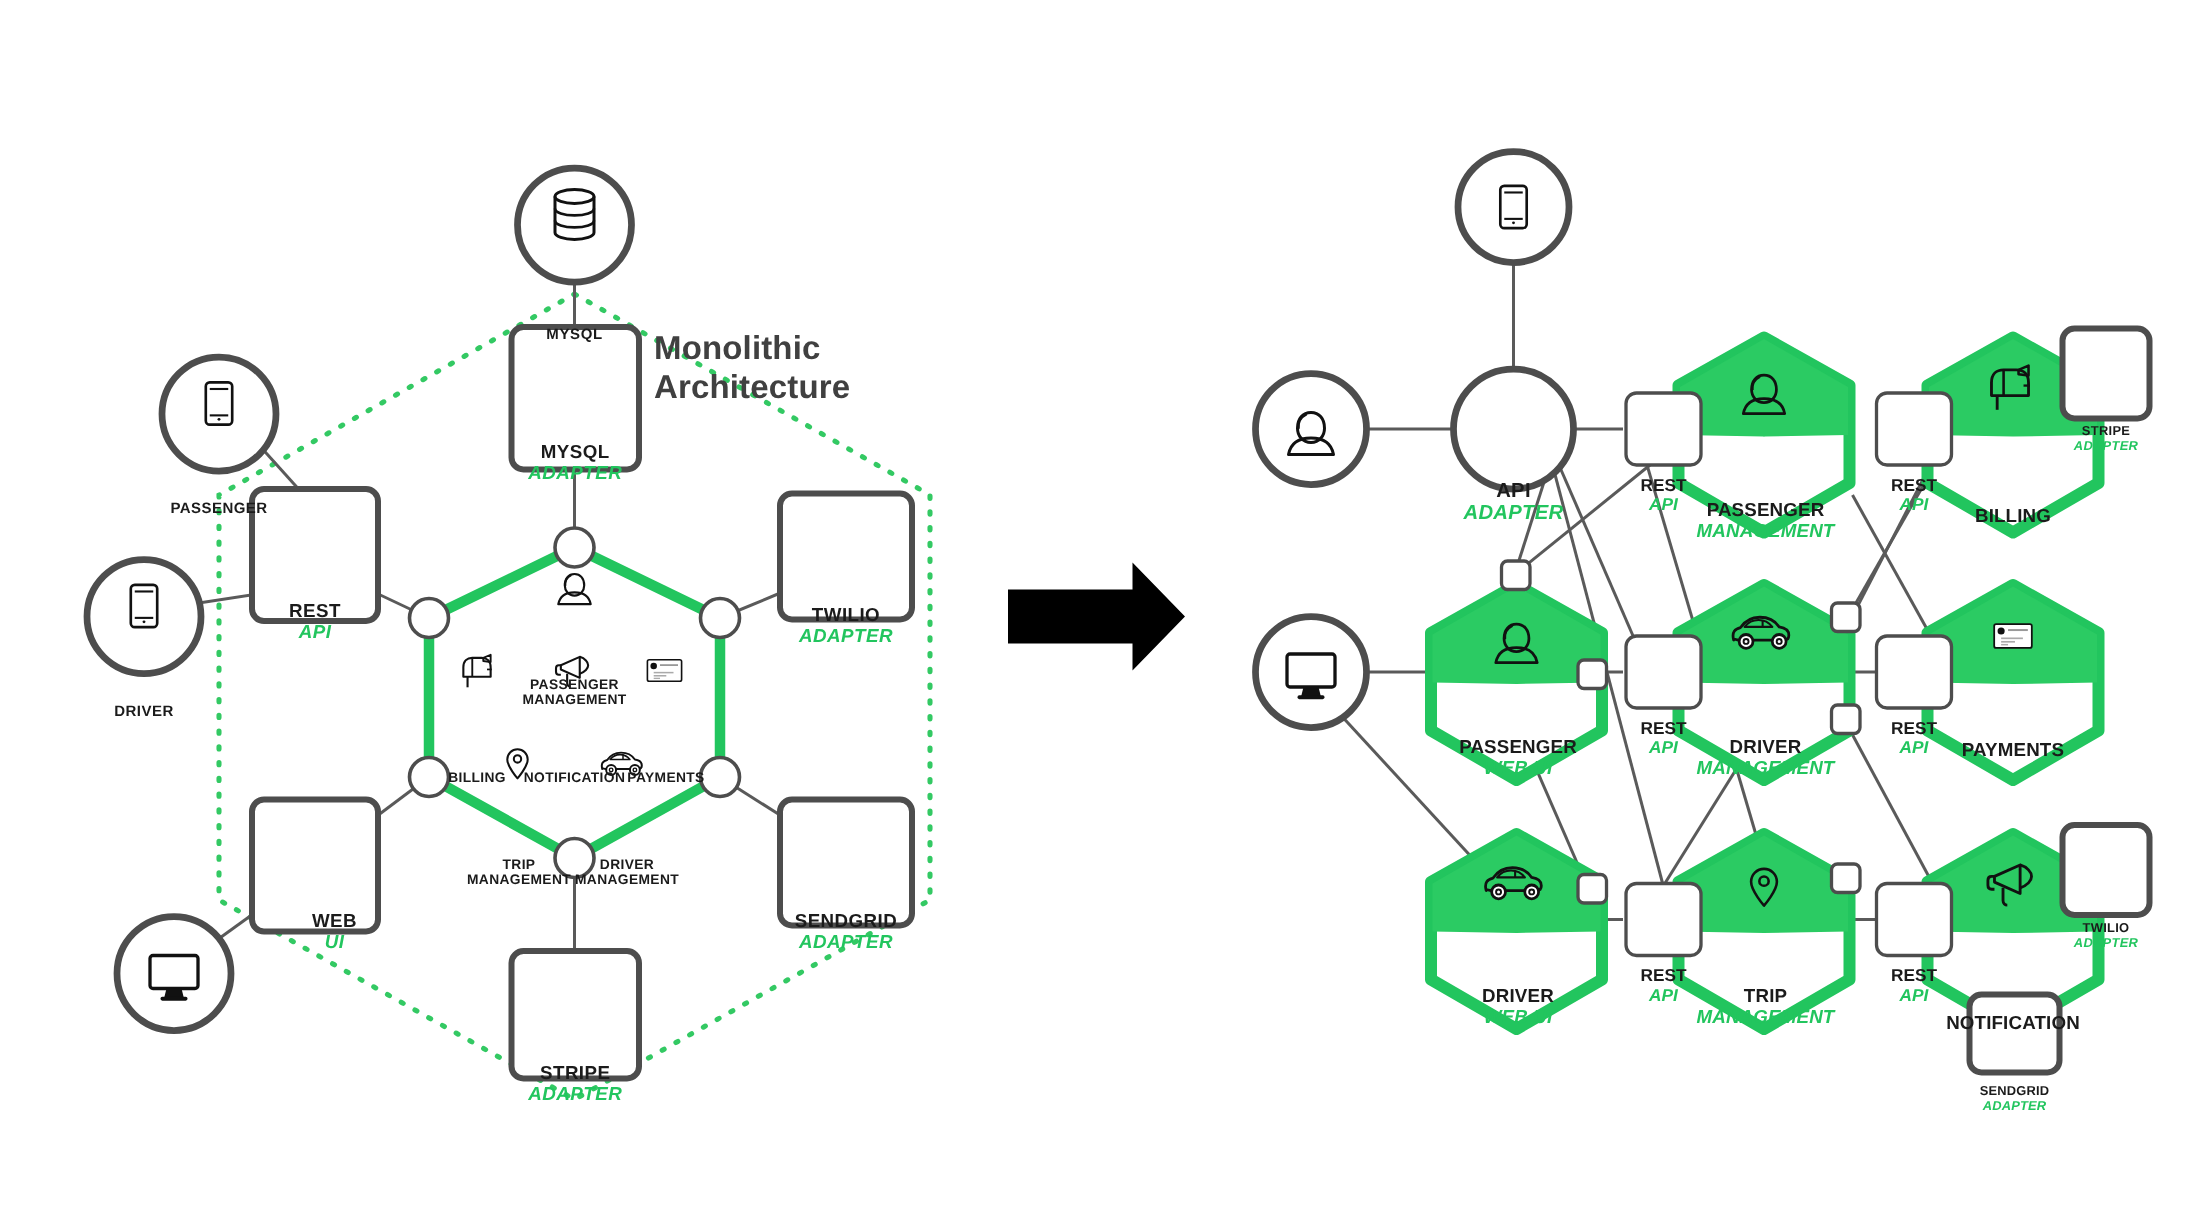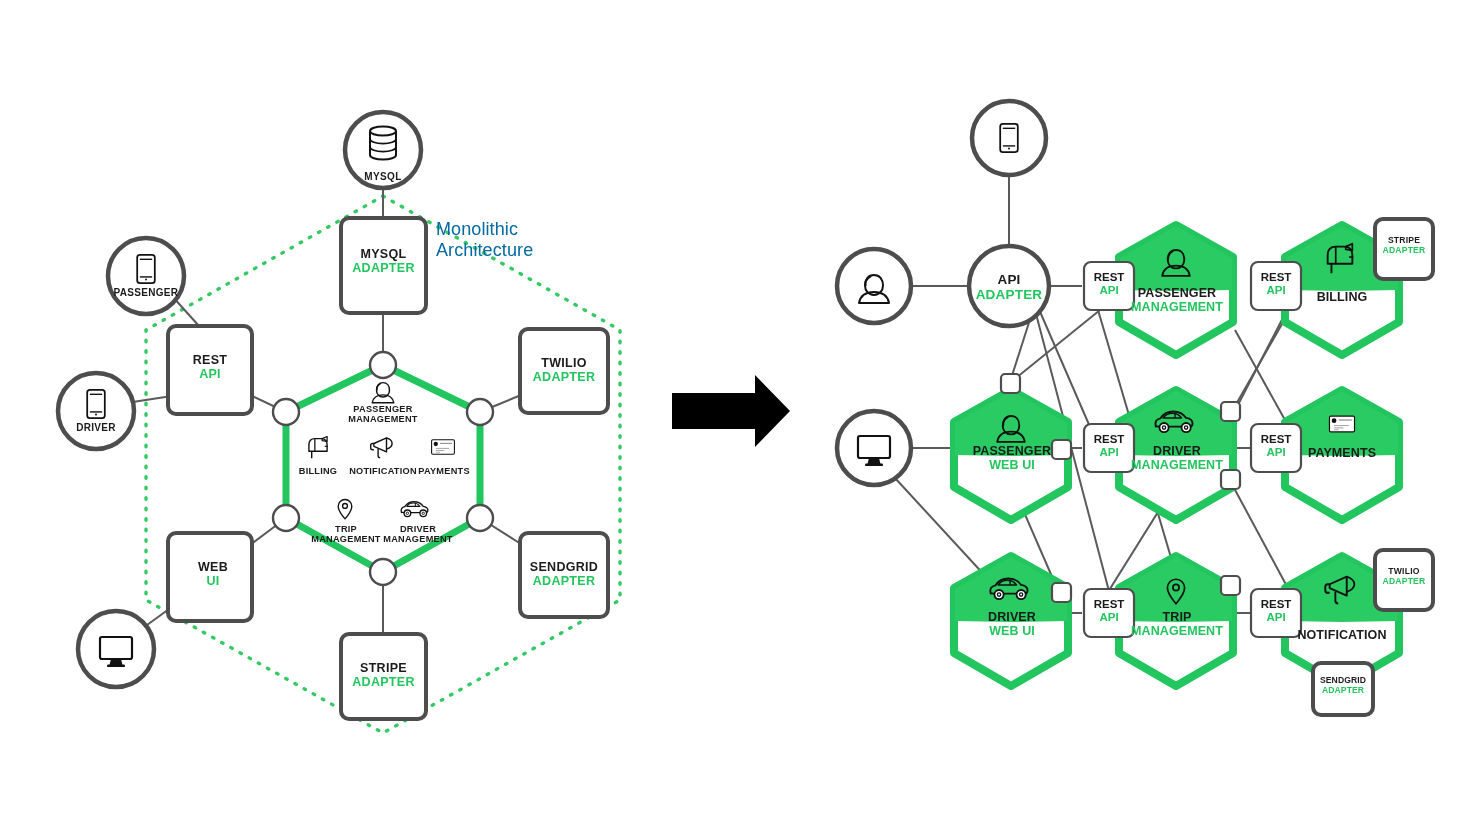--- a/index.html
+++ b/index.html
@@ -1,22 +1,22 @@
 <!DOCTYPE html>
 <html><head>
 <meta charset="utf-8">
 <style>
   html,body{margin:0;padding:0;background:#ffffff;}
   body{width:1464px;height:821px;overflow:hidden;font-family:"Liberation Sans","DejaVu Sans",sans-serif;}
   #stage{position:relative;width:1464px;height:821px;background:#fff;}
   svg#canvas{position:absolute;left:0;top:0;width:1464px;height:821px;}
-  .lbl{position:absolute;text-align:center;pointer-events:none;line-height:1.12;}
+  .lbl{position:absolute;text-align:center;pointer-events:none;line-height:1.12;margin-top:47px;}
   .t-dark{color:#1b1b1b;font-weight:700;}
-  .t-green{color:#22C55E;font-weight:700;}
-  .title-mono{position:absolute;color:#0369a1;font-weight:400;font-size:18px;line-height:1.18;letter-spacing:.1px;}
+  .t-green{color:#22C55E;font-weight:700;font-style:italic;}
+  .title-mono{position:absolute;color:#404040;font-weight:700;font-size:22px;line-height:1.18;letter-spacing:.1px;}
 </style>
 </head>
 <body>
 
 <div id="stage">
 
 <svg id="canvas" viewBox="0 0 1464 821">
   <defs>
     <g id="ic-person">
       <path d="M0,-13 c5.5,0 9,4.2 9,10.5 c0,5.2 -3.5,9.5 -9,9.5 c-5.5,0 -9,-4.3 -9,-9.5 c0,-6.3 3.5,-10.5 9,-10.5 z" fill="none" stroke="#111" stroke-width="2"></path>
@@ -280,21 +280,21 @@
 <div class="lbl t-dark" style="left:56px;top:422px;width:80px;font-size:10px;letter-spacing:.3px;">DRIVER</div>
 
 <div class="lbl" style="left:341px;top:247px;width:85px;font-size:12.5px;letter-spacing:.3px;">
   <span class="t-dark">MYSQL</span><br>
   <span class="t-green">ADAPTER</span>
 </div>
 <div class="lbl" style="left:168px;top:353px;width:84px;font-size:12.5px;letter-spacing:.3px;">
   <span class="t-dark">REST</span><br>
   <span class="t-green">API</span>
 </div>
-<div class="lbl" style="left:171px;top:560px;width:84px;font-size:12.5px;letter-spacing:.3px;">
+<div class="lbl" style="left:181px;top:560px;width:84px;font-size:12.5px;letter-spacing:.3px;">
   <span class="t-dark">WEB</span><br>
   <span class="t-green">UI</span>
 </div>
 <div class="lbl" style="left:520px;top:356px;width:88px;font-size:12.5px;letter-spacing:.3px;">
   <span class="t-dark">TWILIO</span><br>
   <span class="t-green">ADAPTER</span>
 </div>
 <div class="lbl" style="left:520px;top:560px;width:88px;font-size:12.5px;letter-spacing:.3px;">
   <span class="t-dark">SENDGRID</span><br>
   <span class="t-green">ADAPTER</span>

